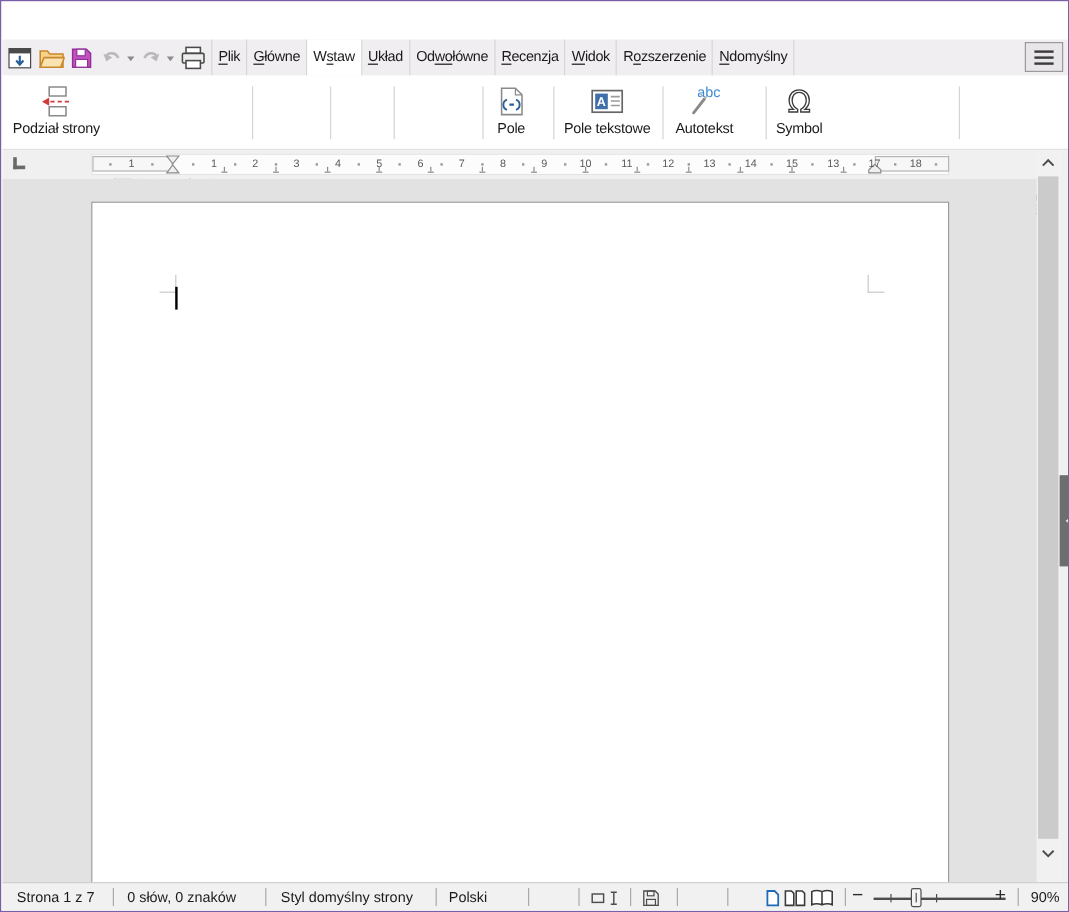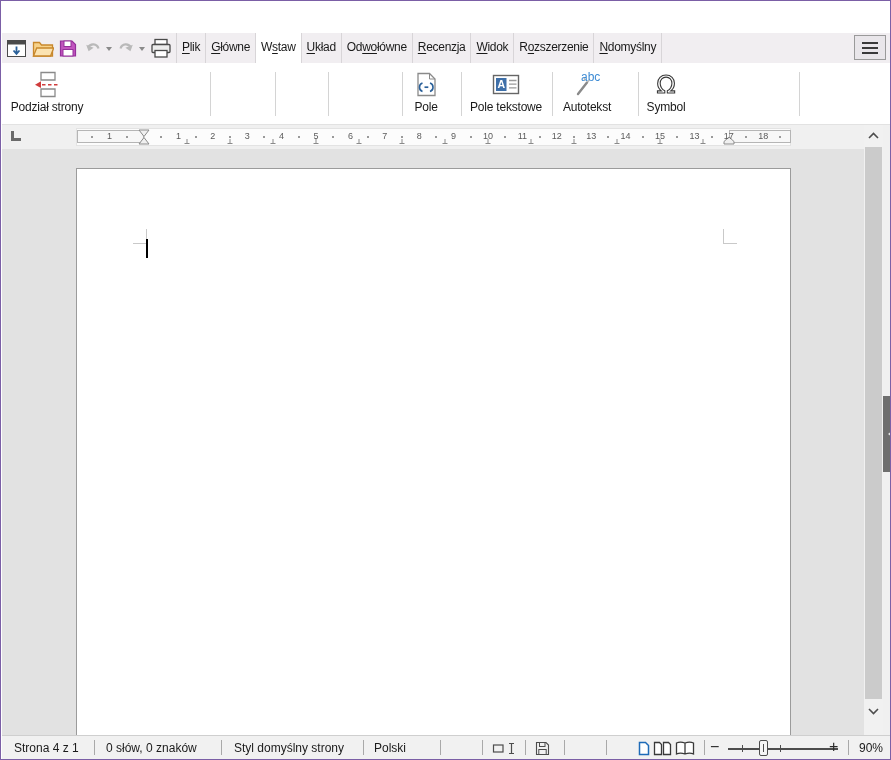--- a/index.html
+++ b/index.html
@@ -360,21 +360,21 @@
         </svg>
     </div>
   </div>
   <div class="edgecol">
     <div class="sbhandle">
         <i></i>
       </div>
   </div>
 
   <div class="statusbar">
-    <span class="sitem" style="left:12px">Strona 4 z 1</span>
+    <span class="sitem" style="left:12px">Strona 1 z 7</span>
     <span class="ssep" style="left:92px"></span>
     <span class="sitem" style="left:104px">0 słów, 0 znaków</span>
     <span class="ssep" style="left:219px"></span>
     <span class="sitem" style="left:232px">Styl domyślny strony</span>
     <span class="ssep" style="left:361px"></span>
     <span class="sitem" style="left:372px">Polski</span>
     <span class="ssep" style="left:438px"></span>
     <span class="ssep" style="left:480px"></span>
     <span class="sicon" style="left:490px;top:5px">
       <svg width="25" height="15" viewBox="0 0 25 15">

